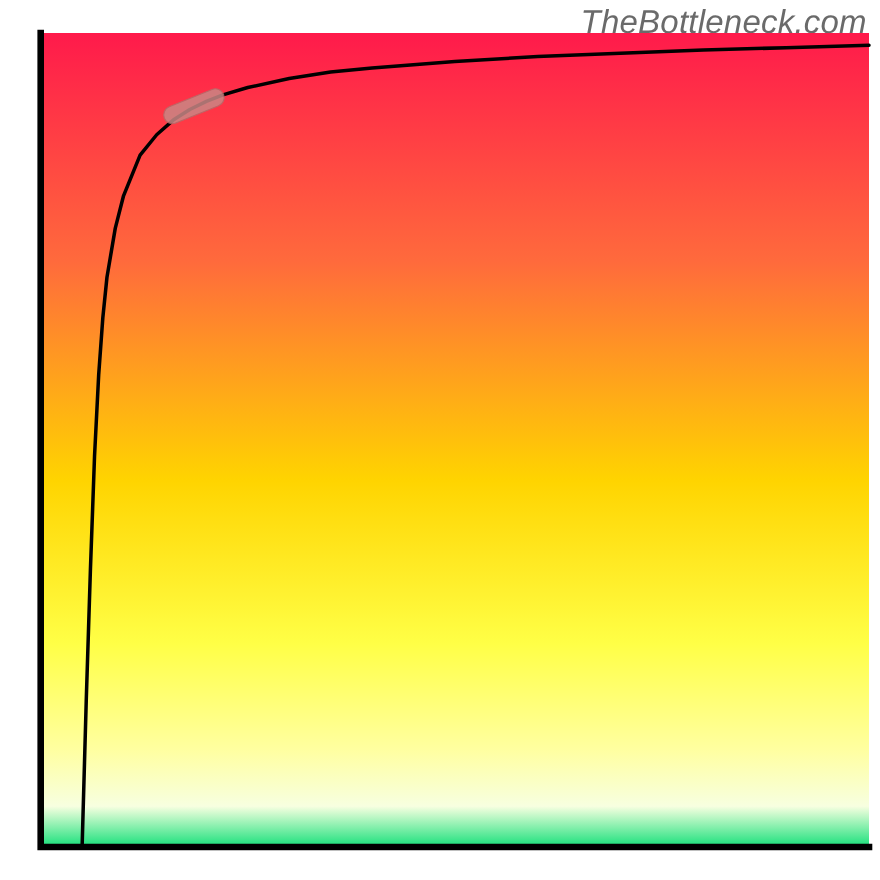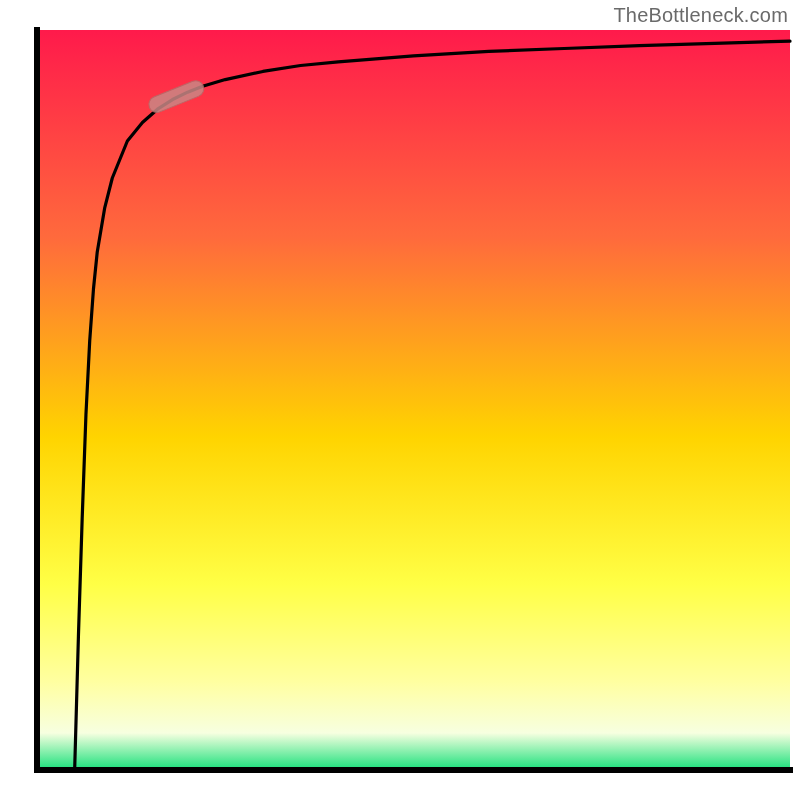--- a/index.html
+++ b/index.html
@@ -14,24 +14,25 @@
   .stage {
     position: relative;
     width: 800px;
     height: 800px;
   }
   .watermark {
     position: absolute;
     top: 4px;
     right: 12px;
     color: #6a6a6a;
-    font-size: 20px;
+    font-size: 30px;
     font-weight: 400;
     letter-spacing: 0.2px;
     user-select: none;
+    font-style: italic;
   }
   svg.plot {
     position: absolute;
     left: 0;
     top: 0;
     width: 800px;
     height: 800px;
     display: block;
   }
 </style>

